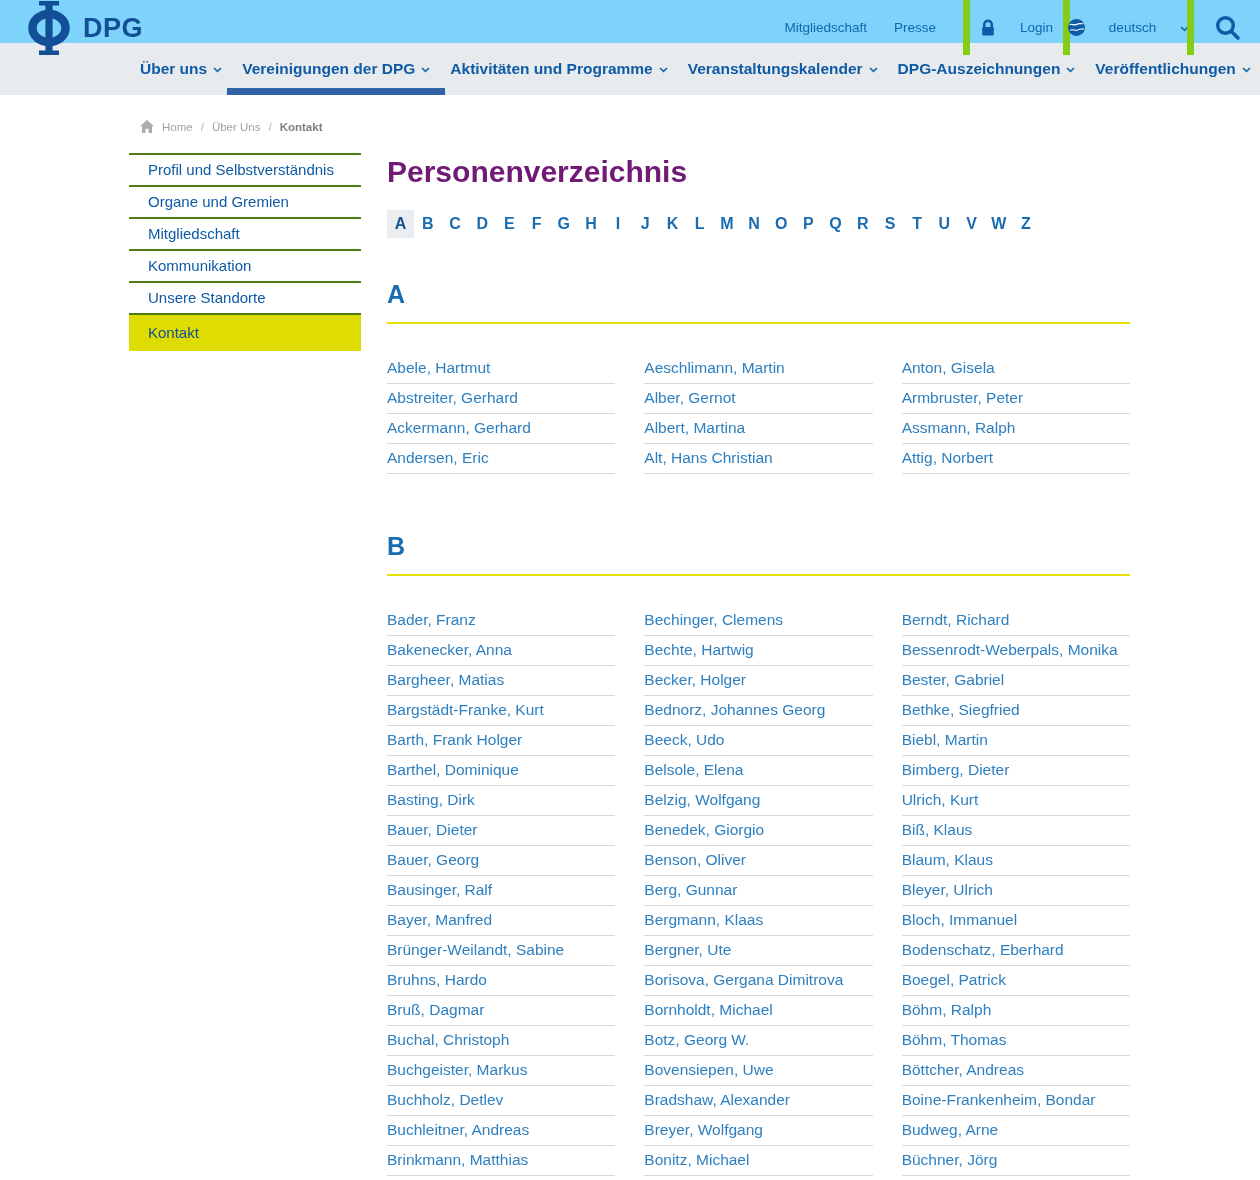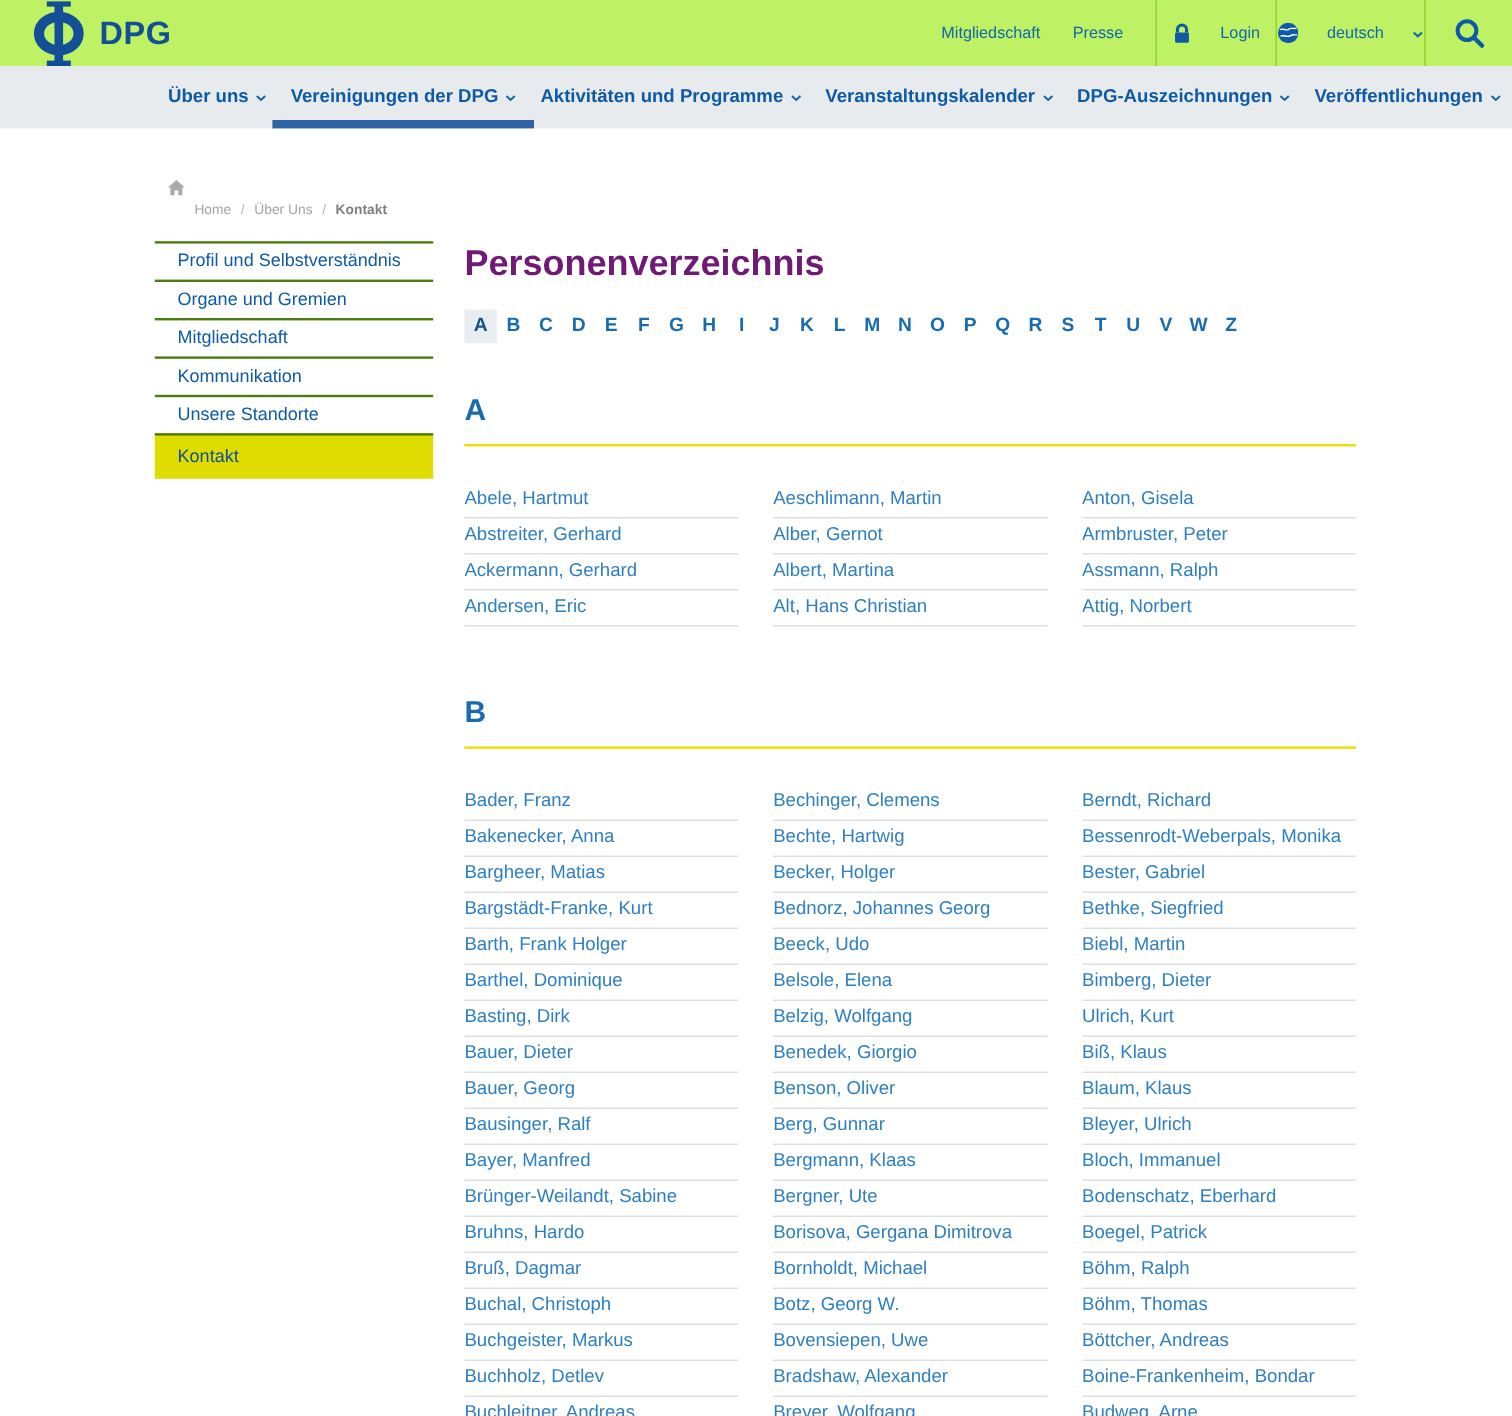--- a/index.html
+++ b/index.html
@@ -4,27 +4,27 @@
 <style>
   * { box-sizing: border-box; }
   html,body { margin:0; padding:0; }
   body {
     width:1260px; height:1180px; overflow:hidden;
     background:#ffffff;
     font-family:"Liberation Sans", sans-serif;
     -webkit-font-smoothing:antialiased;
   }
   
-  .site-header { height:55px; position:relative; display:flex; background:#bef264;justify-content:center; }
+  .site-header { height:43px; position:relative; display:flex; background:#7dd3fc;justify-content:center; }
   .logo { position:absolute; left:24px; top:1px; display:flex; align-items:center; gap:9px; }
   .logo-text { font-weight:bold; font-size:27px; color:#134f96; letter-spacing:.5px; }
   .header-right { margin-left:auto; display:flex; align-items:stretch; height:55px; }
   .header-links { display:flex; align-items:center; gap:27px; padding-right:27px; }
   .header-link { font-size:13.5px; color:#1266ad; text-decoration:none; cursor:pointer; }
-  .hcell { border-left:1px solid #84cc16; display:flex; align-items:center; justify-content:center; gap:24px; cursor:pointer; }
+  .hcell { border-left:7px solid #84cc16; display:flex; align-items:center; justify-content:center; gap:24px; cursor:pointer; }
   .hcell.login { width:100px; }
   .hcell.lang  { width:124px; }
   .hcell.search{ width:73px; }
   .hcell span { font-size:13.5px; color:#1266ad; }
   .chev { color:#1266ad; display:inline-flex; margin-top:2px; }
   
   .main-nav { height:52px; background:#e8ebee; display:flex; align-items:stretch; padding-left:140px; }
   .nav-item { position:relative; display:flex; align-items:center; gap:6px; padding:0 10px;
               font-weight:bold; font-size:15.5px; color:#0f5aa5; cursor:pointer; white-space:nowrap; }
   .nav-item:first-child { padding-left:0; }
@@ -144,21 +144,21 @@
         </svg>
       </span></div>
   </nav>
 
 <div class="breadcrumb">
   <span style="display:inline-flex;">
     <svg width="14" height="13" viewBox="0 0 14 13">
         <path d="M7 0 L14 6.2 H12 V13 H8.6 V8.8 H5.4 V13 H2 V6.2 H0 Z" fill="#ababab"></path>
       </svg>
   </span>
-  <span id="crumb" style="display:inline-flex;align-items:center;gap:8px;margin-top:37px;">
+  <span id="crumb" style="display:inline-flex;align-items:center;gap:8px;">
       <span class="crumb">Home</span>
       <span class="crumb-sep">/</span>
       <span class="crumb">Über Uns</span>
       <span class="crumb-sep">/</span>
       <span class="crumb current">Kontakt</span>
     </span>
 </div>
 
 <div class="content">
   <aside class="sidebar" id="side">

